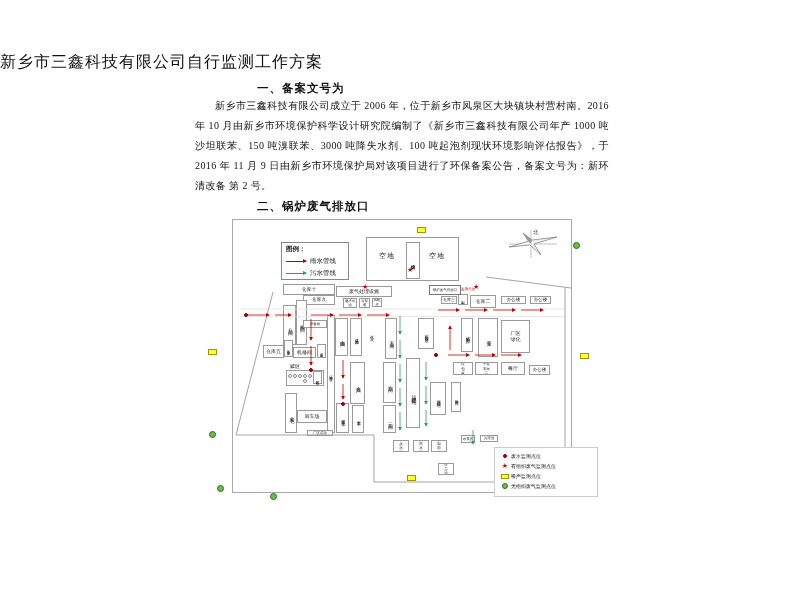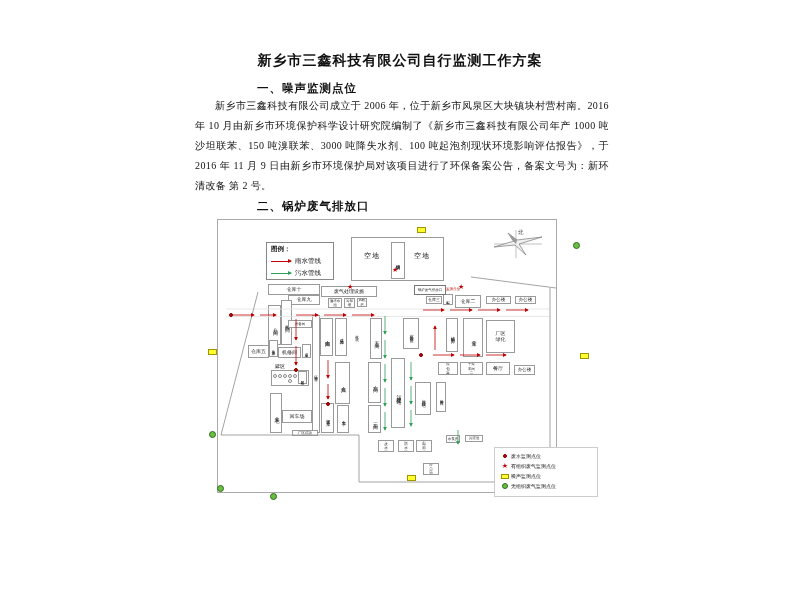--- a/index.html
+++ b/index.html
@@ -1,26 +1,26 @@
 <!DOCTYPE html>
 <html><head>
 <meta charset="utf-8">
 <style>
   html,body{margin:0;padding:0;background:#fff;}
   .page{position:relative;width:800px;height:600px;background:#fff;overflow:hidden;
         font-family:"Liberation Serif","DejaVu Serif",serif;color:#111;}
-  .doc-title{position:absolute;left:0;top:52px;width:800px;text-align:center;
-             font-size:14px;font-weight:bold;letter-spacing:1px;}
+  .doc-title{position:absolute;left:0;top:52px;width:800px;
+             font-size:16px;font-weight:normal;letter-spacing:1px;}
   .h1{position:absolute;left:257px;top:81px;font-size:11.5px;font-weight:bold;letter-spacing:1px;}
   .para{position:absolute;left:195px;top:96px;width:414px;font-size:10px;line-height:20px;
         text-align:justify;text-indent:2em;letter-spacing:0.4px;}
   .h2{position:absolute;left:257px;top:199px;font-size:11.5px;font-weight:bold;letter-spacing:1px;}
 
   
-  .diagram{position:absolute;left:217px;top:219px;width:338px;height:272px;
+  .diagram{position:absolute;left:232px;top:219px;width:338px;height:272px;
            border:1px solid #aaa;background:#fff;}
   .b{position:absolute;box-sizing:border-box;border:1px solid #9a9a9a;background:#fff;
      display:flex;align-items:center;justify-content:center;text-align:center;
      line-height:1.15;color:#222;overflow:hidden;z-index:2;}
   .v{writing-mode:vertical-rl;text-orientation:upright;letter-spacing:1px;}
   .nb{border:none;background:transparent;color:#666;}
   .narrow{padding:0 7px;}
   .overlay{position:absolute;left:0;top:0;z-index:3;pointer-events:none;}
 
   
@@ -77,21 +77,21 @@
   .ml-noise{width:8px;height:5px;background:#ffff2e;border:1px solid #a09400;box-sizing:border-box;}
   .ml-green{width:6px;height:6px;border-radius:50%;background:#6abf40;border:1.5px solid #2f6b1f;box-sizing:border-box;}
   .ml-label{font-size:5px;color:#111;white-space:nowrap;}
 </style>
 </head>
 <body>
 
 <div class="page">
 
   <div class="doc-title">新乡市三鑫科技有限公司自行监测工作方案</div>
-  <div class="h1">一、噪声监测点位</div>
+  <div class="h1">一、备案文号为</div>
   <div class="para">新乡市三鑫科技有限公司成立于 2006 年，位于新乡市凤泉区大块镇块村营村南。2016 年 10 月由新乡市环境保护科学设计研究院编制了《新乡市三鑫科技有限公司年产 1000 吨沙坦联苯、150 吨溴联苯、3000 吨降失水剂、100 吨起泡剂现状环境影响评估报告》，于 2016 年 11 月 9 日由新乡市环境保护局对该项目进行了环保备案公告，备案文号为：新环清改备 第 2 号。</div>
   <div class="h2">二、锅炉废气排放口</div>
 
   <div class="diagram">
 
     <div class="pipe-legend">
       <div class="pl-title">图例：</div>
       <div class="pl-row">
         <span class="pl-line rain">
             <i></i>

